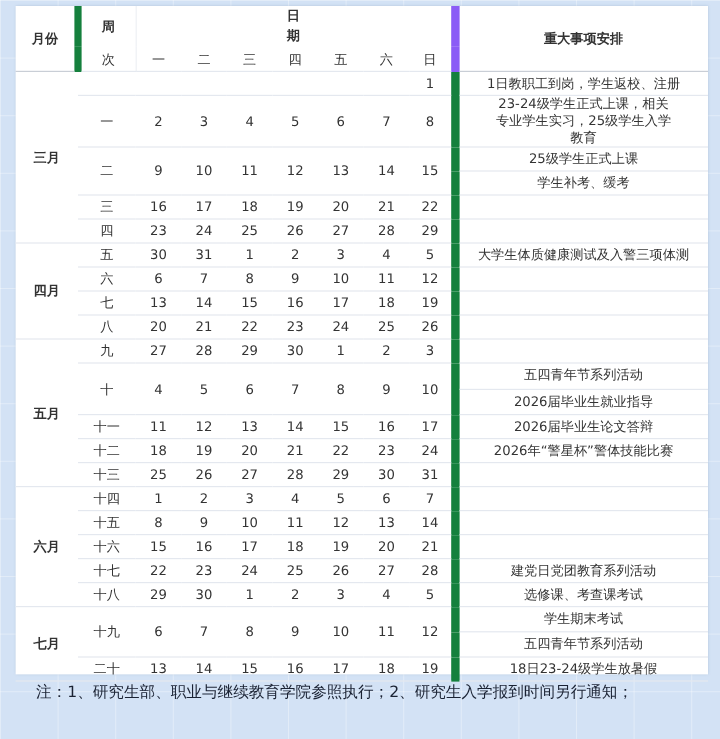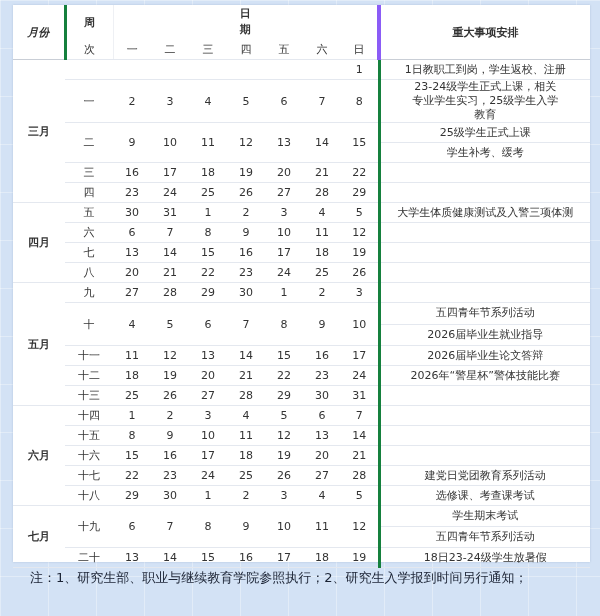--- a/index.html
+++ b/index.html
@@ -25,29 +25,29 @@
   }
   table.cal td, table.cal th {
     padding: 0; text-align: center; vertical-align: middle;
     font-size: 11px; color: #333;
     border-bottom: 1px solid #e4e8ef;
   }
   th { font-weight: bold; color: #3d5a8a; font-size: 10px; }
   th.sub { color: #3d5a8a; font-weight: normal; font-size: 11px; }
   .head1 th { height: 34px; }
   .head2 th { height: 20px; border-bottom: 1px solid #c9ced6; }
-  th.month-h { border-right: 3px solid #15803d; font-style: italic; }
+  th.month-h { border-right: 6px solid #15803d; }
   th.week-h { border-right: 1px solid #eef0f4; }
-  th.events-h { border-left: 4px solid #8b5cf6; }
+  th.events-h { border-left: 7px solid #8b5cf6; }
   td.month {
     font-weight: bold; color: #3d5a8a; font-size: 10px;
     border-bottom: 1px solid #e1e4ea;
   }
   td.weekend { color: #c9924a; }
-  td.event { font-size: 10px; color: #333; line-height: 14px; border-left: 3px solid #15803d; }
+  td.event { font-size: 10px; color: #333; line-height: 14px; border-left: 7px solid #15803d; }
   td.wk { color: #333; }
   .note {
     position: absolute; left: 30px; top: 569px; width: 560px;
     font-size: 13px; font-weight: normal; color: #1a2233; line-height: 17px;
     font-family: "DejaVu Sans", sans-serif;
   }
 </style>
 </head>
 <body>
 

